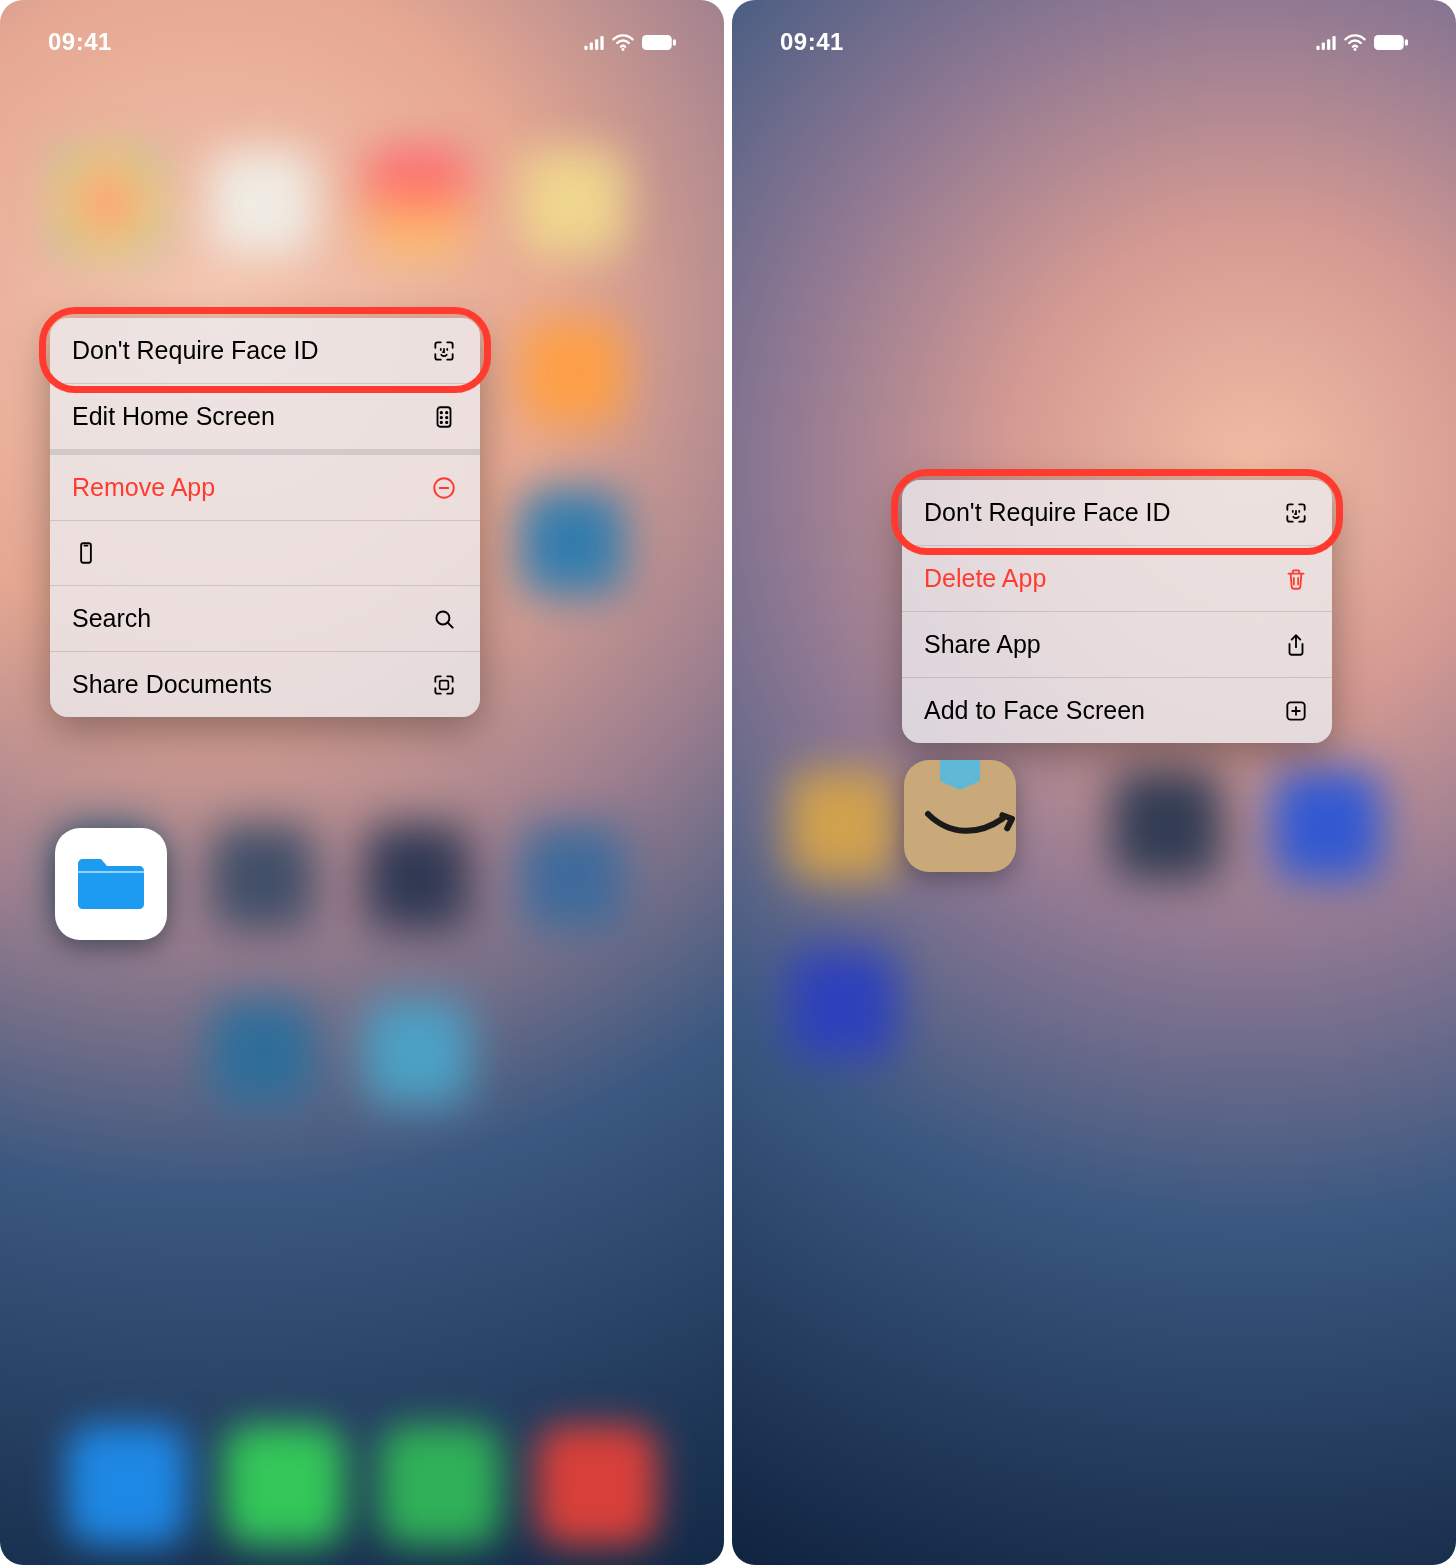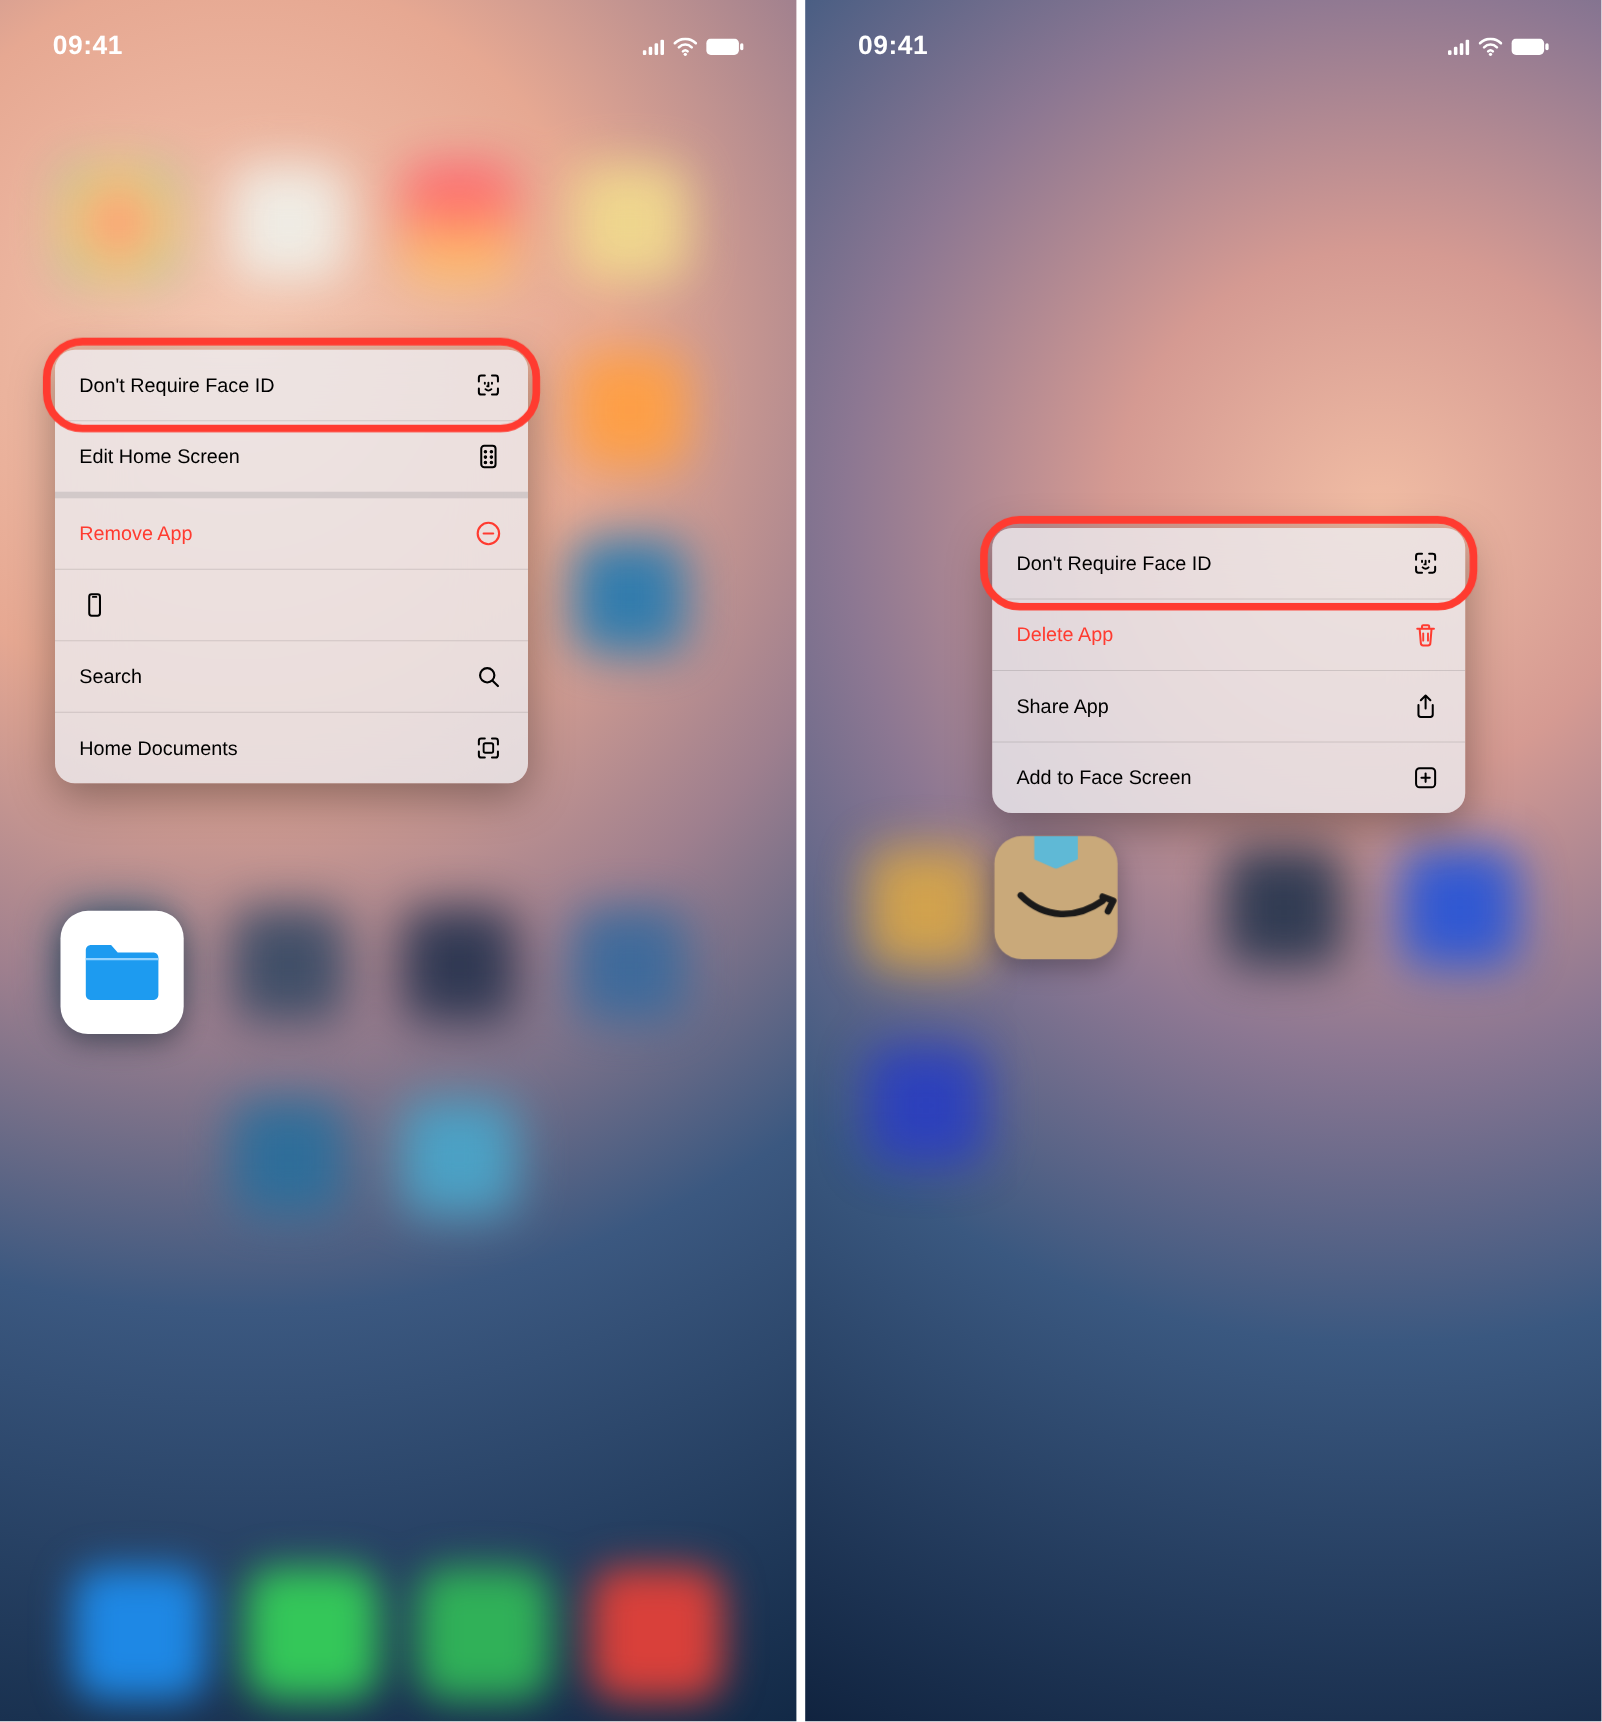--- a/index.html
+++ b/index.html
@@ -4,20 +4,21 @@
 <style>
   * { box-sizing: border-box; margin: 0; padding: 0; }
   html, body { width: 1456px; height: 1565px; font-family: -apple-system, "SF Pro Text", "Helvetica Neue", Arial, sans-serif; }
   body { display: flex; background:#fff; }
   .phone {
     position: relative;
     width: 724px;
     height: 1565px;
     overflow: hidden;
     background: radial-gradient(circle at 30% 20%, #f4c7b1 0%, #e6a892 25%, #9e7f8e 45%, #3b5880 65%, #122946 100%);
+    border-radius: 23px;
   }
   .divider {
     width: 8px; height: 1565px; background:#fff;
   }
   
   .bg-blur {
     position:absolute; inset:0;
     filter: blur(22px);
     opacity:0.95;
   }
@@ -44,21 +45,21 @@
     width: 430px;
     border-radius: 18px;
     overflow:hidden;
     background: rgba(235,235,238,0.78);
     backdrop-filter: blur(30px);
     box-shadow: 0 12px 40px rgba(0,0,0,0.35);
   }
   .menu-row {
     display:flex; align-items:center; justify-content:space-between;
     padding: 18px 22px;
-    font-size:18px;
+    font-size:25px;
     color:#000;
     border-bottom: 1px solid rgba(0,0,0,0.12);
     background: rgba(255,255,255,0.05);
   }
   .menu-row:last-child { border-bottom:none; }
   .menu-row.section-break { border-bottom: 6px solid rgba(120,120,128,0.22); }
   .menu-row .label { flex:1; }
   .menu-row .icon { width:28px; height:28px; display:flex; align-items:center; justify-content:center; }
   .menu-row.destructive { color:#ff3b30; }
   .menu-row.destructive .icon svg { stroke:#ff3b30; }
@@ -259,21 +260,21 @@
       </div>
       <div class="menu-row">
         <span class="label">Search</span>
         <span class="icon">
           <svg width="26" height="26" viewBox="0 0 24 24" stroke="currentColor">
             <use href="#ic-search"></use>
           </svg>
         </span>
       </div>
       <div class="menu-row">
-        <span class="label">Home Documents</span>
+        <span class="label">Share Documents</span>
         <span class="icon">
           <svg width="26" height="26" viewBox="0 0 24 24" stroke="currentColor">
             <use href="#ic-scan"></use>
           </svg>
         </span>
       </div>
     </div>
 
   <div class="highlight" style="left:39px; top:307px; width:452px; height:86px;"></div>
 

